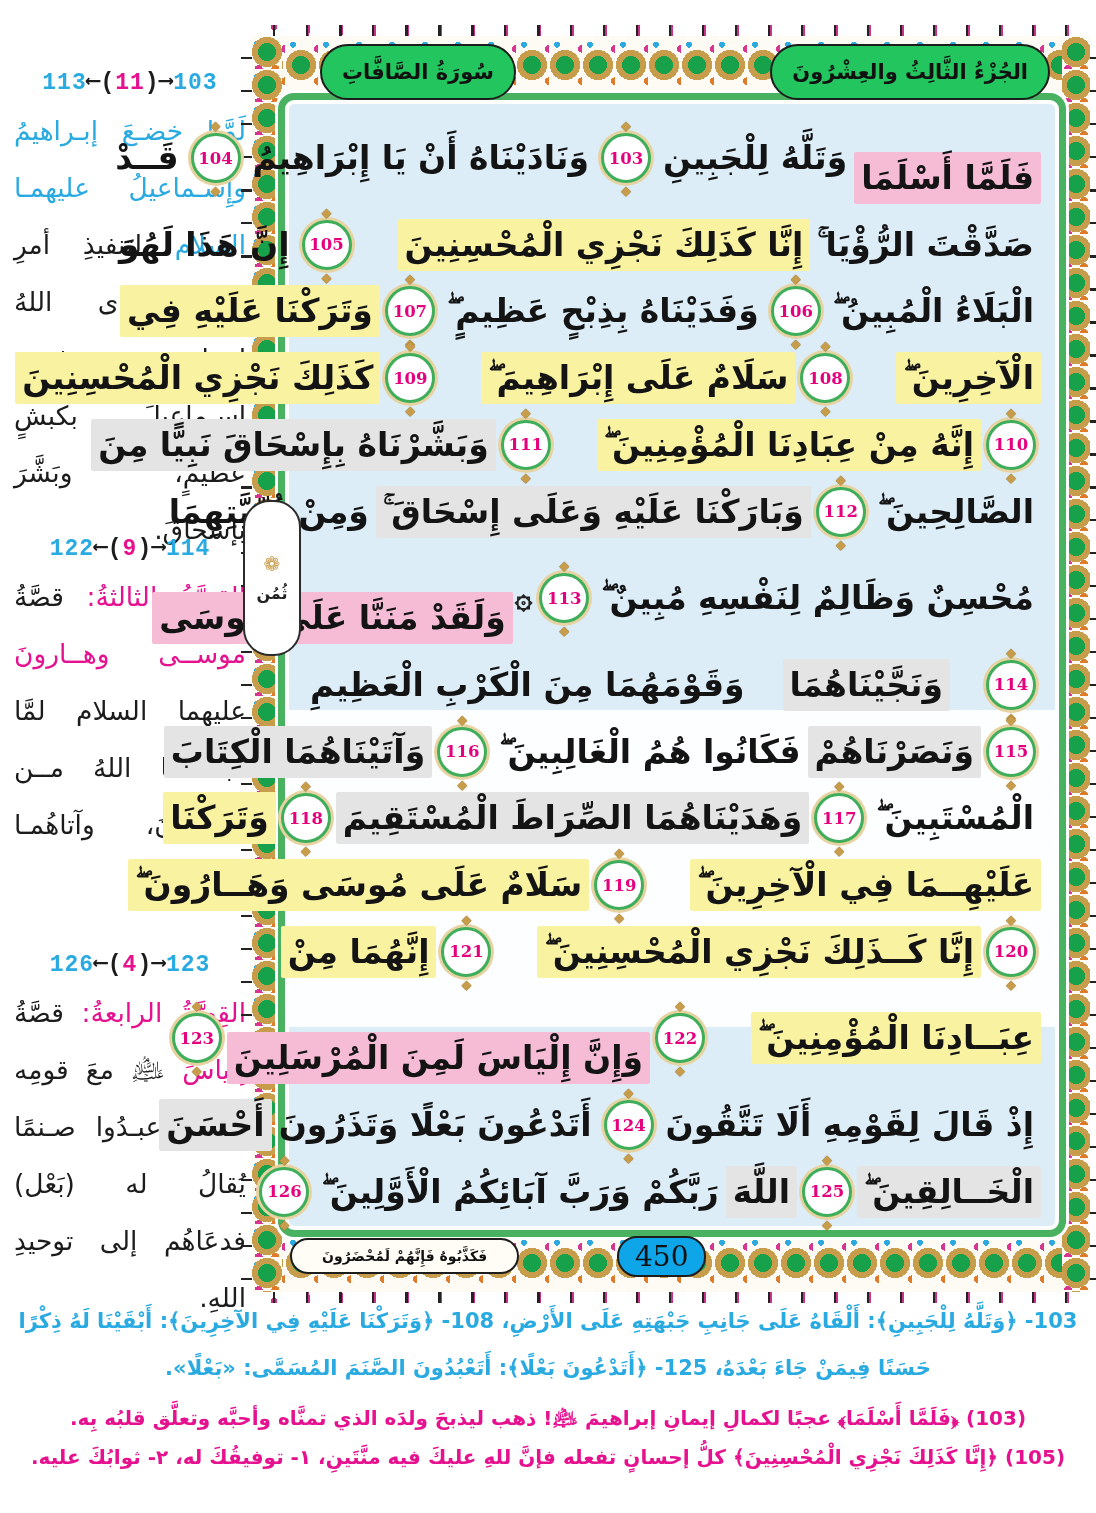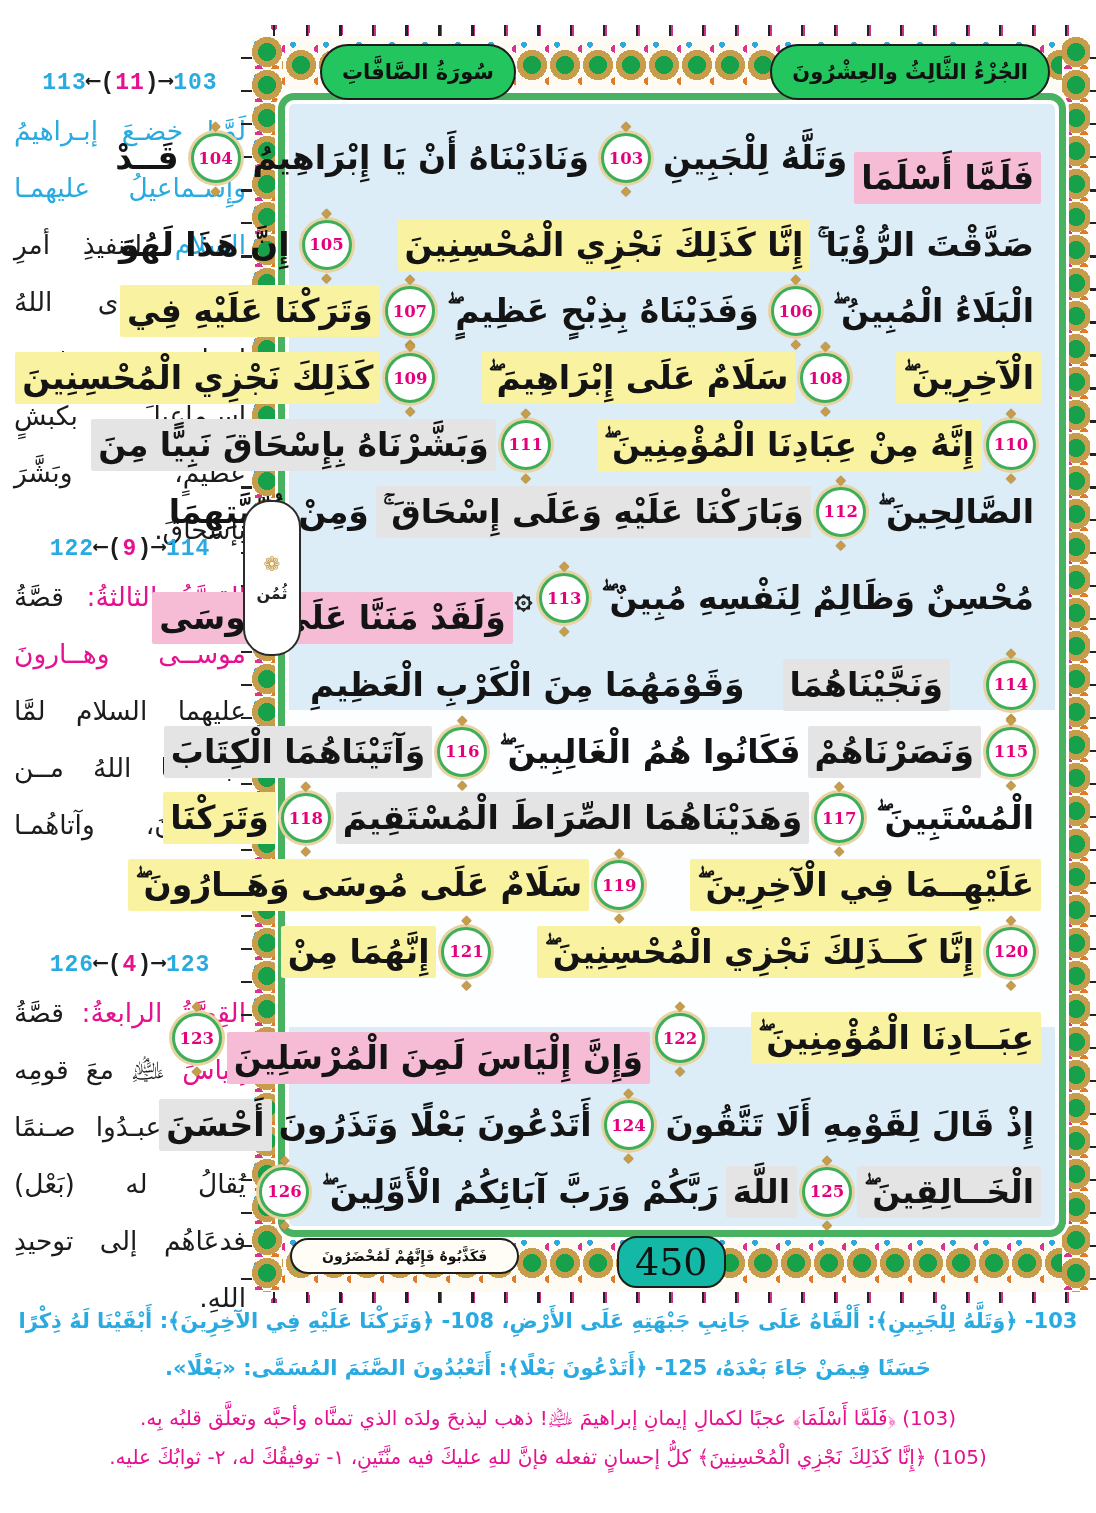--- a/index.html
+++ b/index.html
@@ -93,29 +93,29 @@
   .hizb-tab{position:absolute;left:-9px;top:464px;width:54px;height:152px;z-index:7;
     background:#fff;border:2px solid #2b2b2b;border-radius:27px;
     display:flex;flex-direction:column;align-items:center;justify-content:center;gap:10px;}
   .tab-orn{color:#c79c4a;font-size:20px;line-height:1;}
   .tab-label{font-size:16px;font-weight:bold;color:#222;}
 
   
   .catchword{position:absolute;left:38px;top:1202px;z-index:6;background:#fffdf6;
     border:2px solid #1d1d1d;border-radius:30px;padding:8px 30px;font-size:14px;
     font-weight:bold;direction:rtl;white-space:nowrap;color:#111;}
-  .pagenum{position:absolute;left:365px;top:1200px;z-index:6;background:#14b8a6;
+  .pagenum{position:absolute;left:365px;top:1200px;z-index:6;background:#0ea5e9;
     border:2px solid #1d1d1d;border-radius:20px;padding:2px 16px;
-    font-family:"DejaVu Serif",serif;font-size:38px;color:#111;}
+    font-family:"DejaVu Serif",serif;font-size:28px;color:#111;}
 
   
   .footnotes{position:absolute;left:18px;top:1298px;width:1060px;direction:rtl;}
   .f-vocab{margin:0 0 6px 0;color:#29aae1;font-size:21px;font-weight:bold;
     line-height:2.25;text-align:center;}
-  .f-note{margin:0;color:#e5118f;font-size:20px;font-weight:normal;line-height:1.95;
+  .f-note{margin:0;color:#e5118f;font-size:20px;font-weight:bold;line-height:1.95;
     text-align:center;}
 </style>
 </head>
 <body>
 
 <div class="page">
 
   <aside class="margin-col">
       <section class="msec">
         <div class="mnums"><span class="c">113</span><span class="a">⟵</span><span class="p">(</span><span class="m">11</span><span class="p">)</span><span class="a">⟶</span><span class="c">103</span></div>

